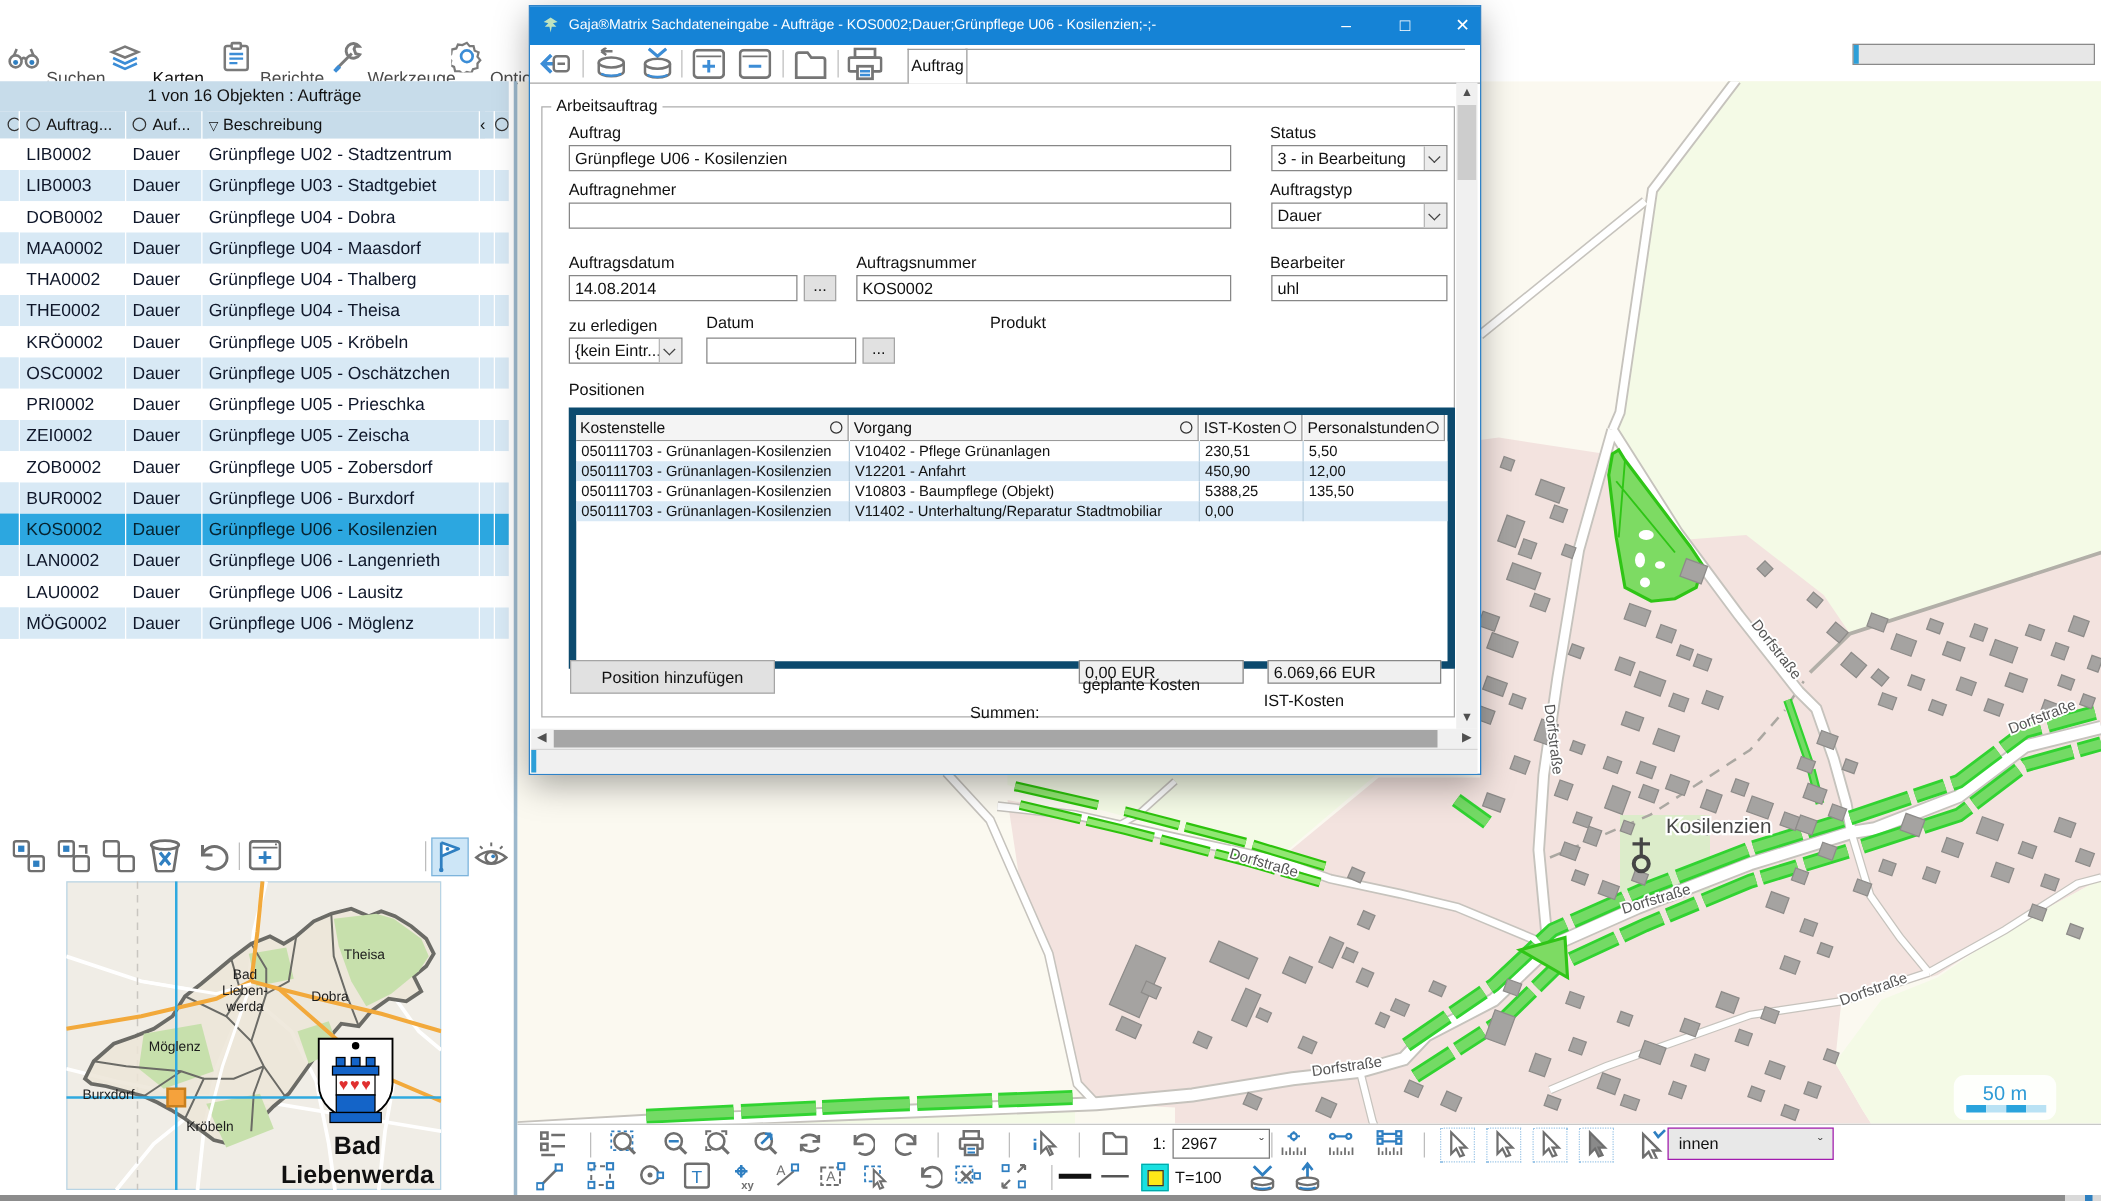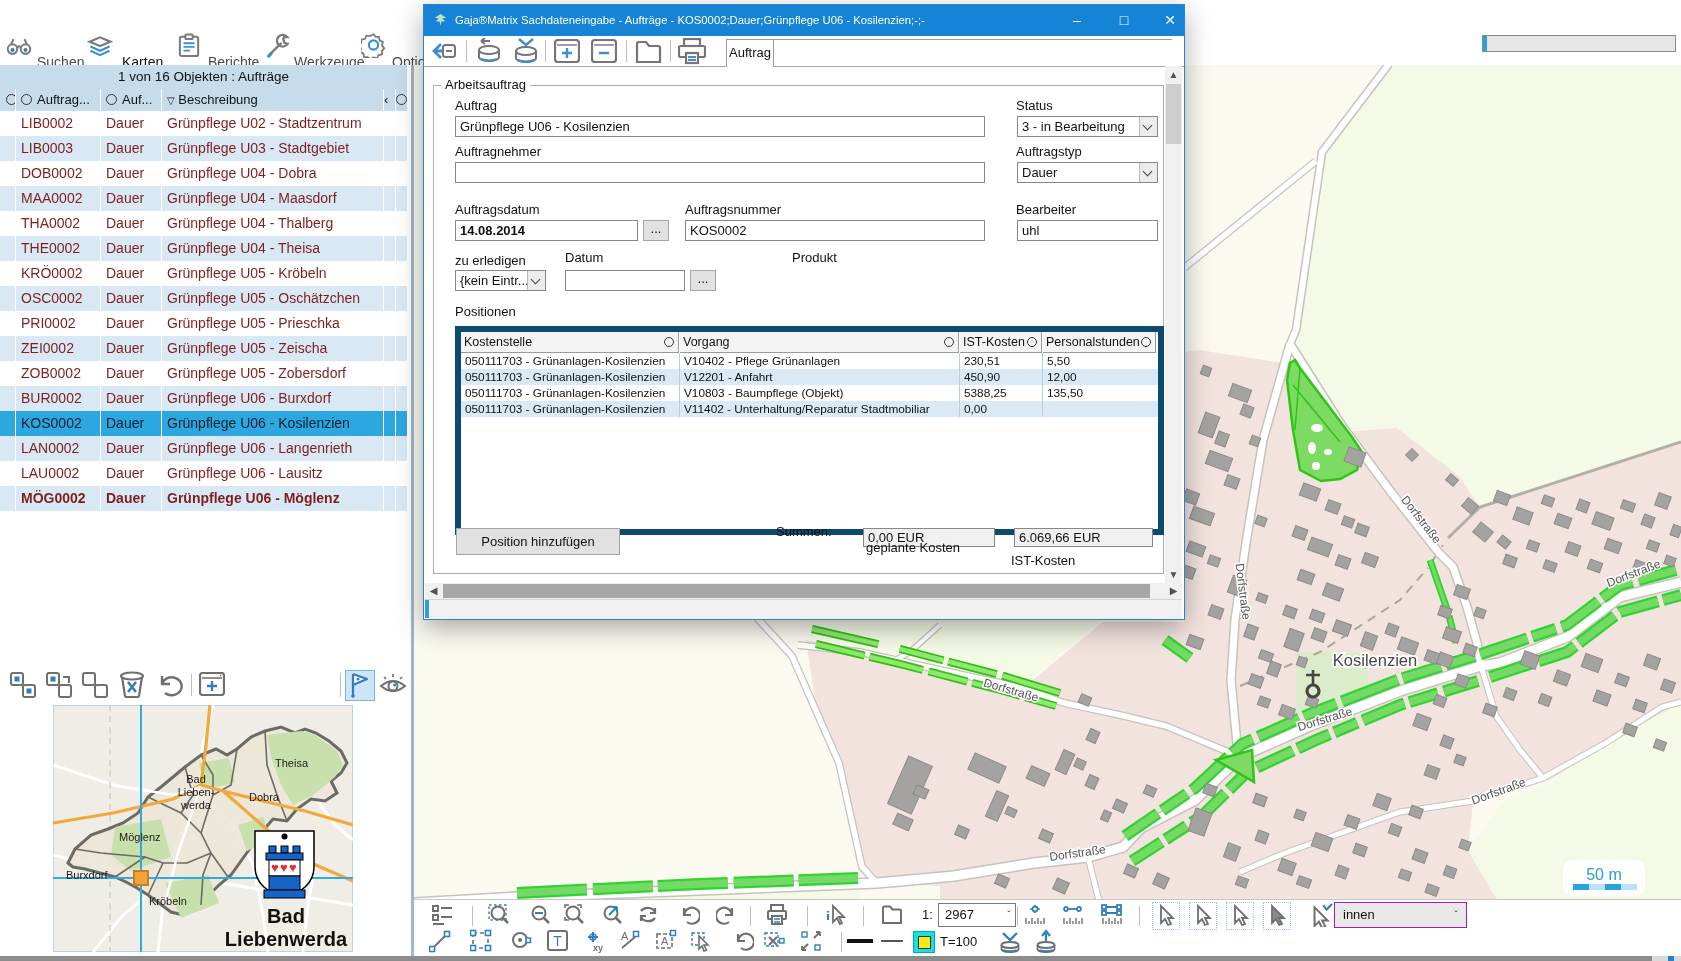--- a/index.html
+++ b/index.html
@@ -7,21 +7,21 @@
 
 #titlebar{left:0;top:0;width:1681px;height:28px;background:#fff;color:#595959;font-size:12px;}
 #titlebar .ttext{position:absolute;left:32px;top:6px;letter-spacing:0px;}
 
 #maintb{left:0;top:28px;width:1681px;height:37px;background:#fff;}
 .tbl{position:absolute;top:26px;color:#4a4a4a;font-size:14px;}
 
 #panel{left:0;top:65px;width:410px;height:896px;background:#fff;}
 .bandtitle{position:absolute;left:0;top:0;width:407px;height:24px;background:#c7dcea;text-align:center;font-size:13.5px;color:#111;line-height:24px;}
 .hdr{position:absolute;top:24px;height:22px;background:#c7dcea;font-size:13px;color:#111;line-height:22px;overflow:hidden;white-space:nowrap;}
-.row{position:absolute;height:25px;font-size:14px;color:#7f1d1d;line-height:25px;}
+.row{position:absolute;height:25px;font-size:14px;color:#0f172a;line-height:25px;}
 .cell{position:absolute;top:0;height:25px;overflow:hidden;white-space:nowrap;}
 .c0{left:0;width:15px;}
 .c1{left:16px;width:84px;padding-left:5px;}
 .c2{left:101px;width:60px;padding-left:5px;}
 .c3{left:162px;width:221px;padding-left:5px;}
 .c4{left:384px;width:11px;}
 .c5{left:396px;width:11px;}
 .circ{display:inline-block;width:9px;height:9px;border:1.4px solid #333;border-radius:50%;vertical-align:-1px;margin-right:5px;}
 
 #mapedge{left:411px;top:65px;width:3px;height:891px;background:#9cb8cc;}
@@ -236,21 +236,21 @@
           <div class="cell c5"></div>
         </div>
         <div class="row" style="top:396px;left:0;width:407px;background:#ffffff;">
           <div class="cell c0" style="background:#ffffff"></div>
           <div class="cell c1">LAU0002</div>
           <div class="cell c2">Dauer</div>
           <div class="cell c3">Grünpflege U06 - Lausitz</div>
           <div class="cell c4"></div>
           <div class="cell c5"></div>
         </div>
-        <div class="row" style="top:421px;left:0;width:407px;background:#d8e9f5;font-weight:bold;">
+        <div class="row" style="top:421px;left:0;width:407px;background:#d8e9f5;">
           <div class="cell c0" style="background:#d8e9f5"></div>
           <div class="cell c1">MÖG0002</div>
           <div class="cell c2">Dauer</div>
           <div class="cell c3">Grünpflege U06 - Möglenz</div>
           <div class="cell c4"></div>
           <div class="cell c5"></div>
         </div>
       </div>
 <div style="position:absolute;left:15px;top:24px;width:1px;height:423px;background:#fff;"></div>
       <div style="position:absolute;left:100px;top:24px;width:1px;height:423px;background:#fff;"></div>
@@ -849,21 +849,21 @@
     <div class="finput" style="left:31px;top:111px;width:524px;height:19px;">Grünpflege U06 - Kosilenzien</div>
     <div class="flabel" style="left:592px;top:93px;">Status</div>
     <div class="fcombo" style="left:593px;top:111px;width:135px;height:19px;">3 - in Bearbeitung<span class="carrow"></span></div>
 
     <div class="flabel" style="left:31px;top:139px;">Auftragnehmer</div>
     <div class="finput" style="left:31px;top:157px;width:524px;height:19px;"></div>
     <div class="flabel" style="left:592px;top:139px;">Auftragstyp</div>
     <div class="fcombo" style="left:593px;top:157px;width:135px;height:19px;">Dauer<span class="carrow"></span></div>
 
     <div class="flabel" style="left:31px;top:197px;">Auftragsdatum</div>
-    <div class="finput" style="left:31px;top:215px;width:177px;height:19px;font-weight:bold;">14.08.2014</div>
+    <div class="finput" style="left:31px;top:215px;width:177px;height:19px;">14.08.2014</div>
     <div class="fbtn" style="left:219px;top:215px;width:24px;height:19px;line-height:16px;">...</div>
     <div class="flabel" style="left:261px;top:197px;">Auftragsnummer</div>
     <div class="finput" style="left:261px;top:215px;width:294px;height:19px;">KOS0002</div>
     <div class="flabel" style="left:592px;top:197px;">Bearbeiter</div>
     <div class="finput" style="left:593px;top:215px;width:135px;height:19px;">uhl</div>
 
     <div class="flabel" style="left:31px;top:248px;">zu erledigen</div>
     <div class="fcombo" style="left:31px;top:265px;width:85px;height:19px;">{kein Eintr...<span class="carrow"></span></div>
     <div class="flabel" style="left:141px;top:245px;">Datum</div>
     <div class="finput" style="left:141px;top:265px;width:114px;height:19px;"></div>
@@ -896,21 +896,21 @@
           </div>
           <div class="prow" style="left:0;top:69px;width:697px;background:#d9e9f6;">
             <div class="pcell" style="left:0;width:214px;">050111703 - Grünanlagen-Kosilenzien</div>
             <div class="pcell" style="left:219px;width:275px;">V11402 - Unterhaltung/Reparatur Stadtmobiliar</div>
             <div class="pcell" style="left:499px;width:78px;">0,00</div>
             <div class="pcell" style="left:582px;width:110px;border-right:none;"></div>
           </div>
         </div>
 
     <div class="fbtn" style="left:32px;top:523px;width:162px;height:25px;line-height:25px;">Position hinzufügen</div>
-    <div class="flabel" style="left:352px;top:519px;">Summen:</div>
+    <div class="flabel" style="left:352px;top:557px;">Summen:</div>
     <div class="finput" style="left:439px;top:523px;width:126px;height:17px;line-height:17px;background:#f0f0f0;">0,00 EUR</div>
     <div class="flabel" style="left:442px;top:535px;text-align:right;">geplante Kosten</div>
     <div class="finput" style="left:590px;top:523px;width:133px;height:17px;line-height:17px;background:#f0f0f0;">6.069,66 EUR</div>
     <div class="flabel" style="left:587px;top:548px;">IST-Kosten</div>
   </div>
   <div class="vsb">
     <div class="sbarrow" style="left:0;top:0;width:17px;height:17px;line-height:17px;">▲</div>
     <div style="position:absolute;left:1px;top:18px;width:15px;height:60px;background:#cdcdcd;"></div>
     <div class="sbarrow" style="left:0;bottom:0;width:17px;height:17px;line-height:17px;">▼</div>
   </div>

